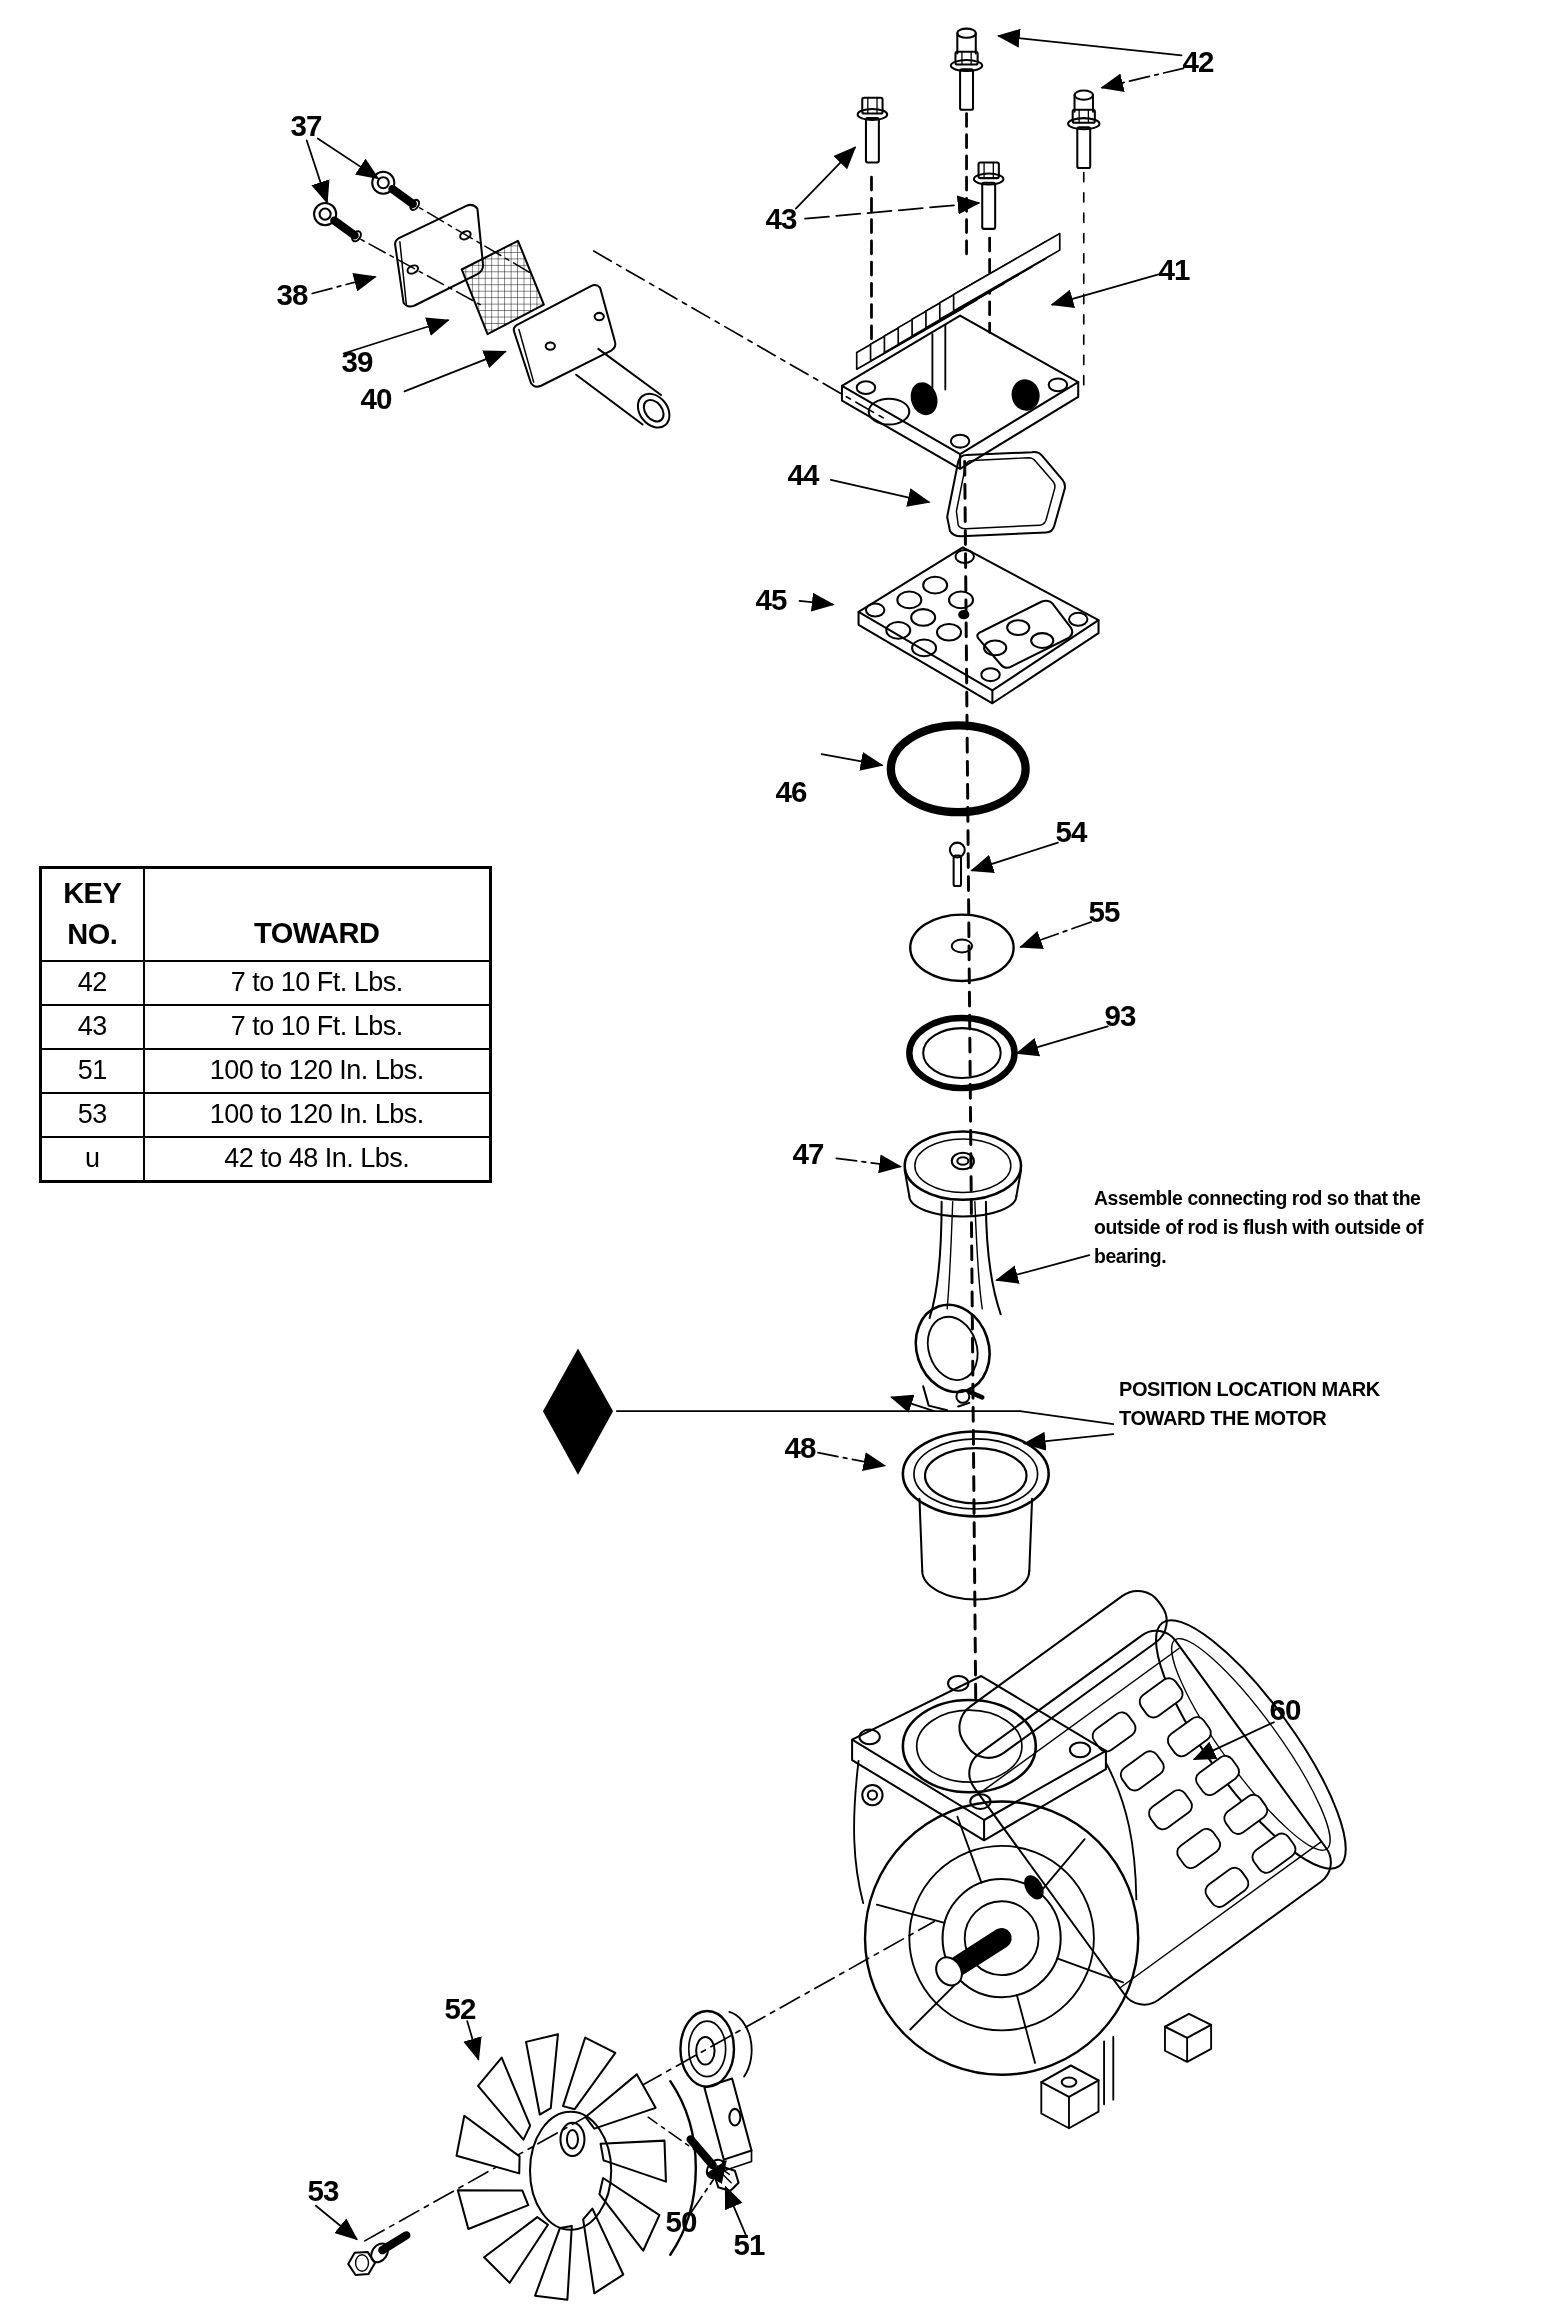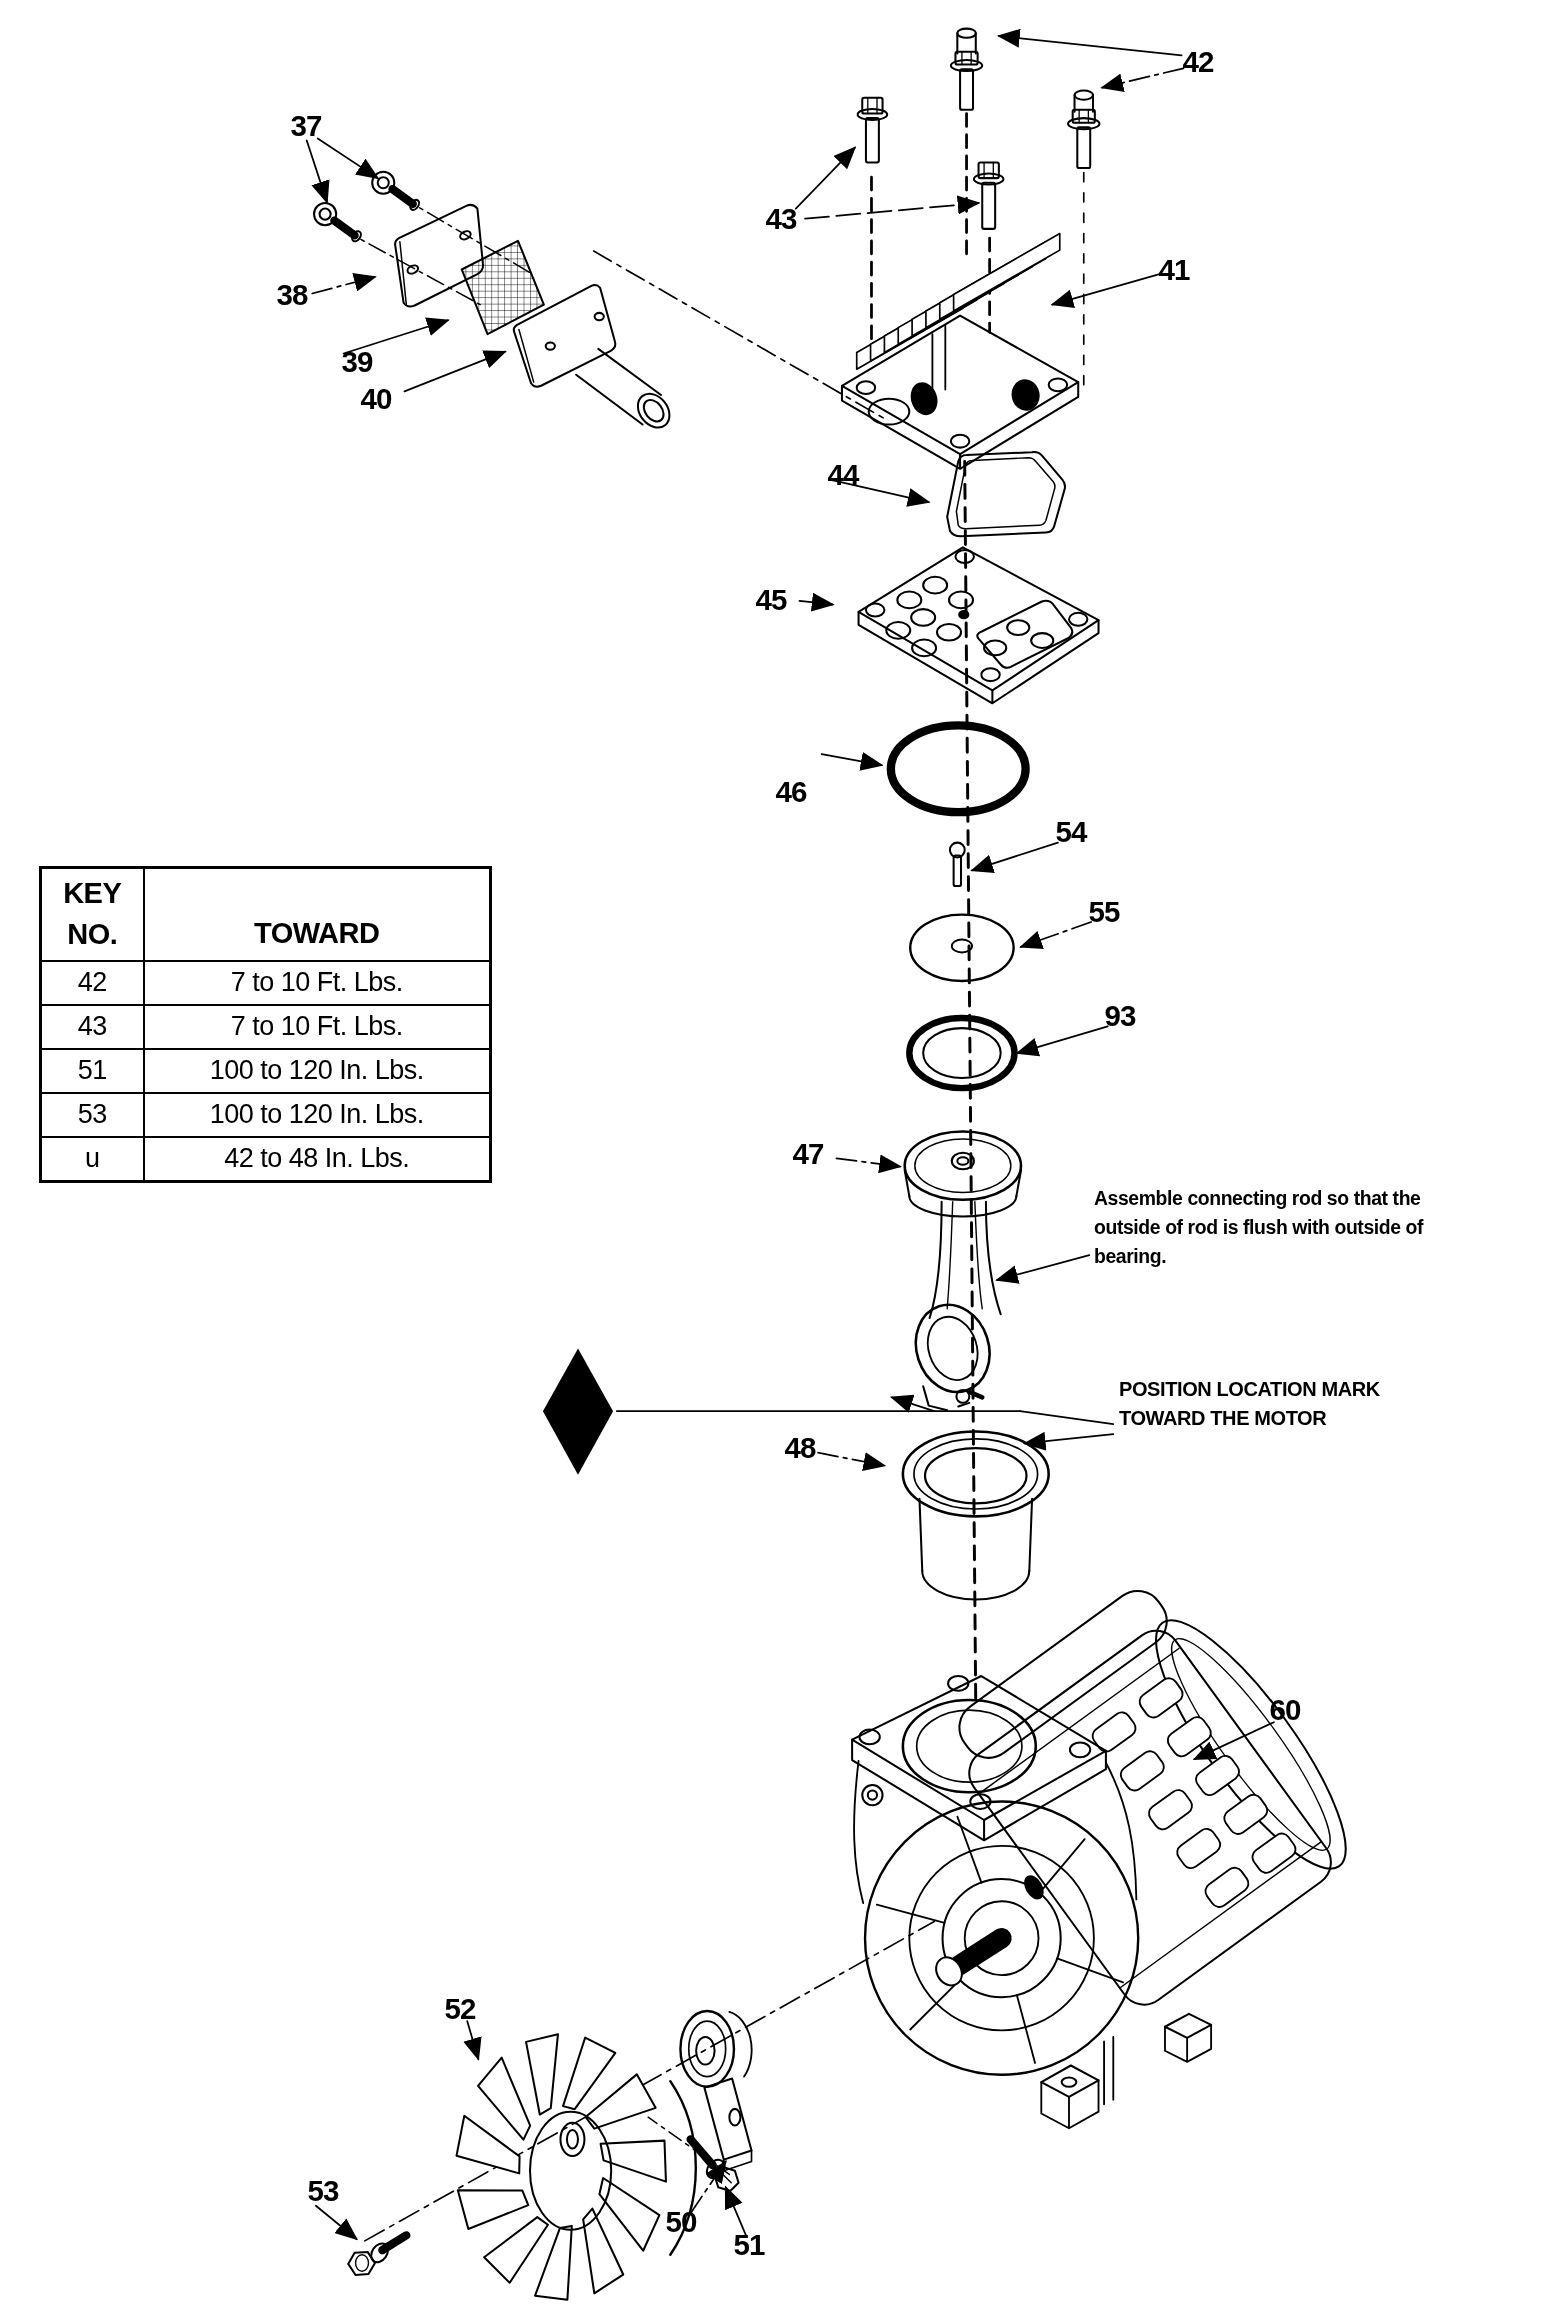--- a/index.html
+++ b/index.html
@@ -388,21 +388,21 @@
     <div>bearing.</div>
   </div>
 
   <div class="callout" style="left:306px;top:126px;">37</div>
   <div class="callout" style="left:292px;top:295px;">38</div>
   <div class="callout" style="left:323px;top:362px;margin-left:34px;">39</div>
   <div class="callout" style="left:376px;top:399px;">40</div>
   <div class="callout" style="left:1174px;top:270px;text-align:center;">41</div>
   <div class="callout" style="left:1198px;top:62px;">42</div>
   <div class="callout" style="left:781px;top:219px;">43</div>
-  <div class="callout" style="left:803px;top:475px;margin-left:40px;">44</div>
+  <div class="callout" style="left:803px;top:475px;">44</div>
   <div class="callout" style="left:771px;top:600px;">45</div>
   <div class="callout" style="left:791px;top:751px;margin-top:41px;">46</div>
   <div class="callout" style="left:808px;top:1154px;">47</div>
   <div class="callout" style="left:800px;top:1448px;">48</div>
   <div class="callout" style="left:1285px;top:1710px;">60</div>
   <div class="callout" style="left:681px;top:2222px;">50</div>
   <div class="callout" style="left:749px;top:2245px;">51</div>
   <div class="callout" style="left:460px;top:2009px;">52</div>
   <div class="callout" style="left:323px;top:2191px;">53</div>
   <div class="callout" style="left:1071px;top:832px;">54</div>

